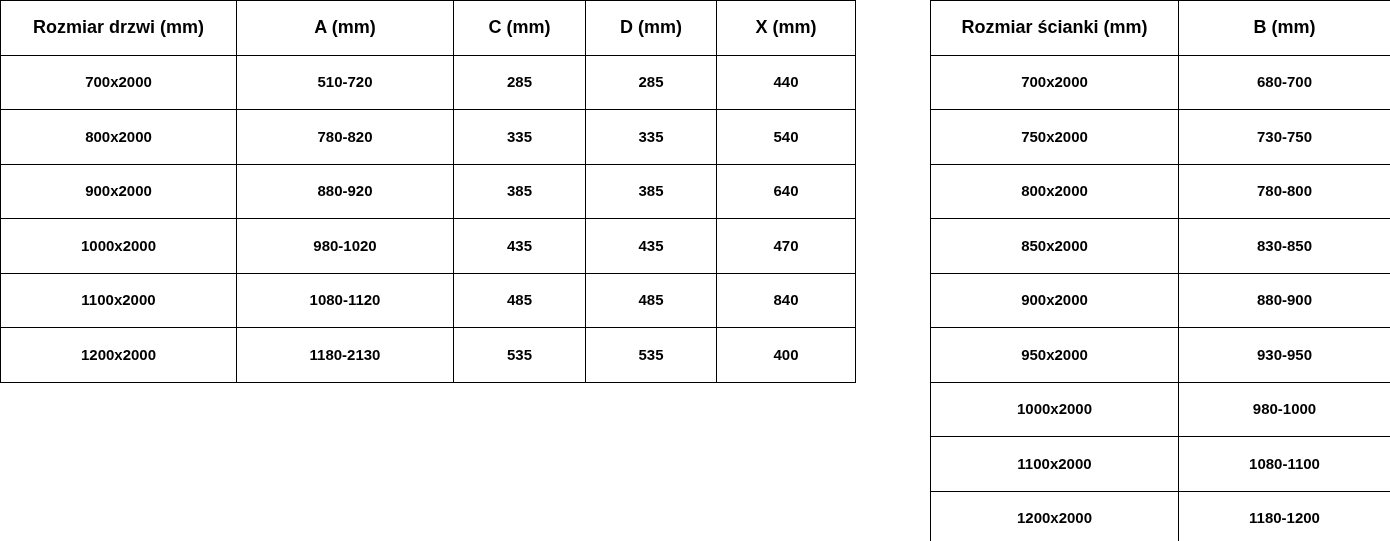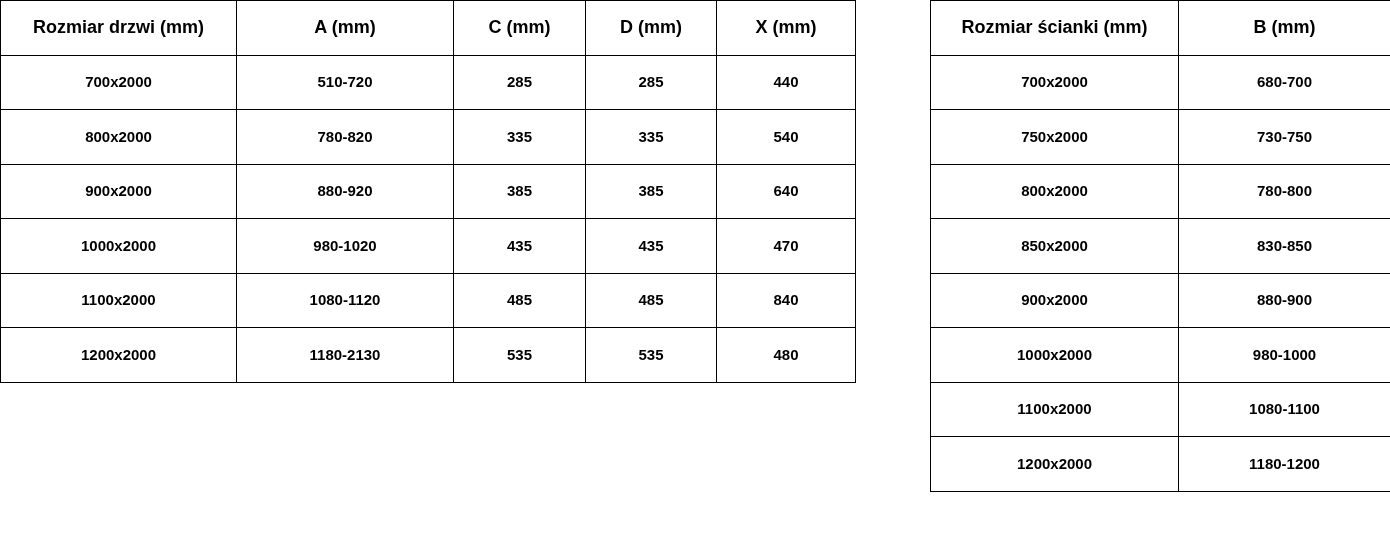--- a/index.html
+++ b/index.html
@@ -123,21 +123,21 @@
           <td>1080-1120</td>
           <td>485</td>
           <td>485</td>
           <td>840</td>
         </tr>
         <tr>
           <td>1200x2000</td>
           <td>1180-2130</td>
           <td>535</td>
           <td>535</td>
-          <td>480</td>
+          <td>400</td>
         </tr>
       </tbody>
     </table>
   </div>
 
   <div id="wall-table-wrap">
     <table class="spec" id="wall-table">
       <colgroup>
         <col class="w0">
           <col class="w1">
@@ -163,20 +163,24 @@
         </tr>
         <tr>
           <td>850x2000</td>
           <td>830-850</td>
         </tr>
         <tr>
           <td>900x2000</td>
           <td>880-900</td>
         </tr>
         <tr>
+          <td>950x2000</td>
+          <td>930-950</td>
+        </tr>
+        <tr>
           <td>1000x2000</td>
           <td>980-1000</td>
         </tr>
         <tr>
           <td>1100x2000</td>
           <td>1080-1100</td>
         </tr>
         <tr>
           <td>1200x2000</td>
           <td>1180-1200</td>

